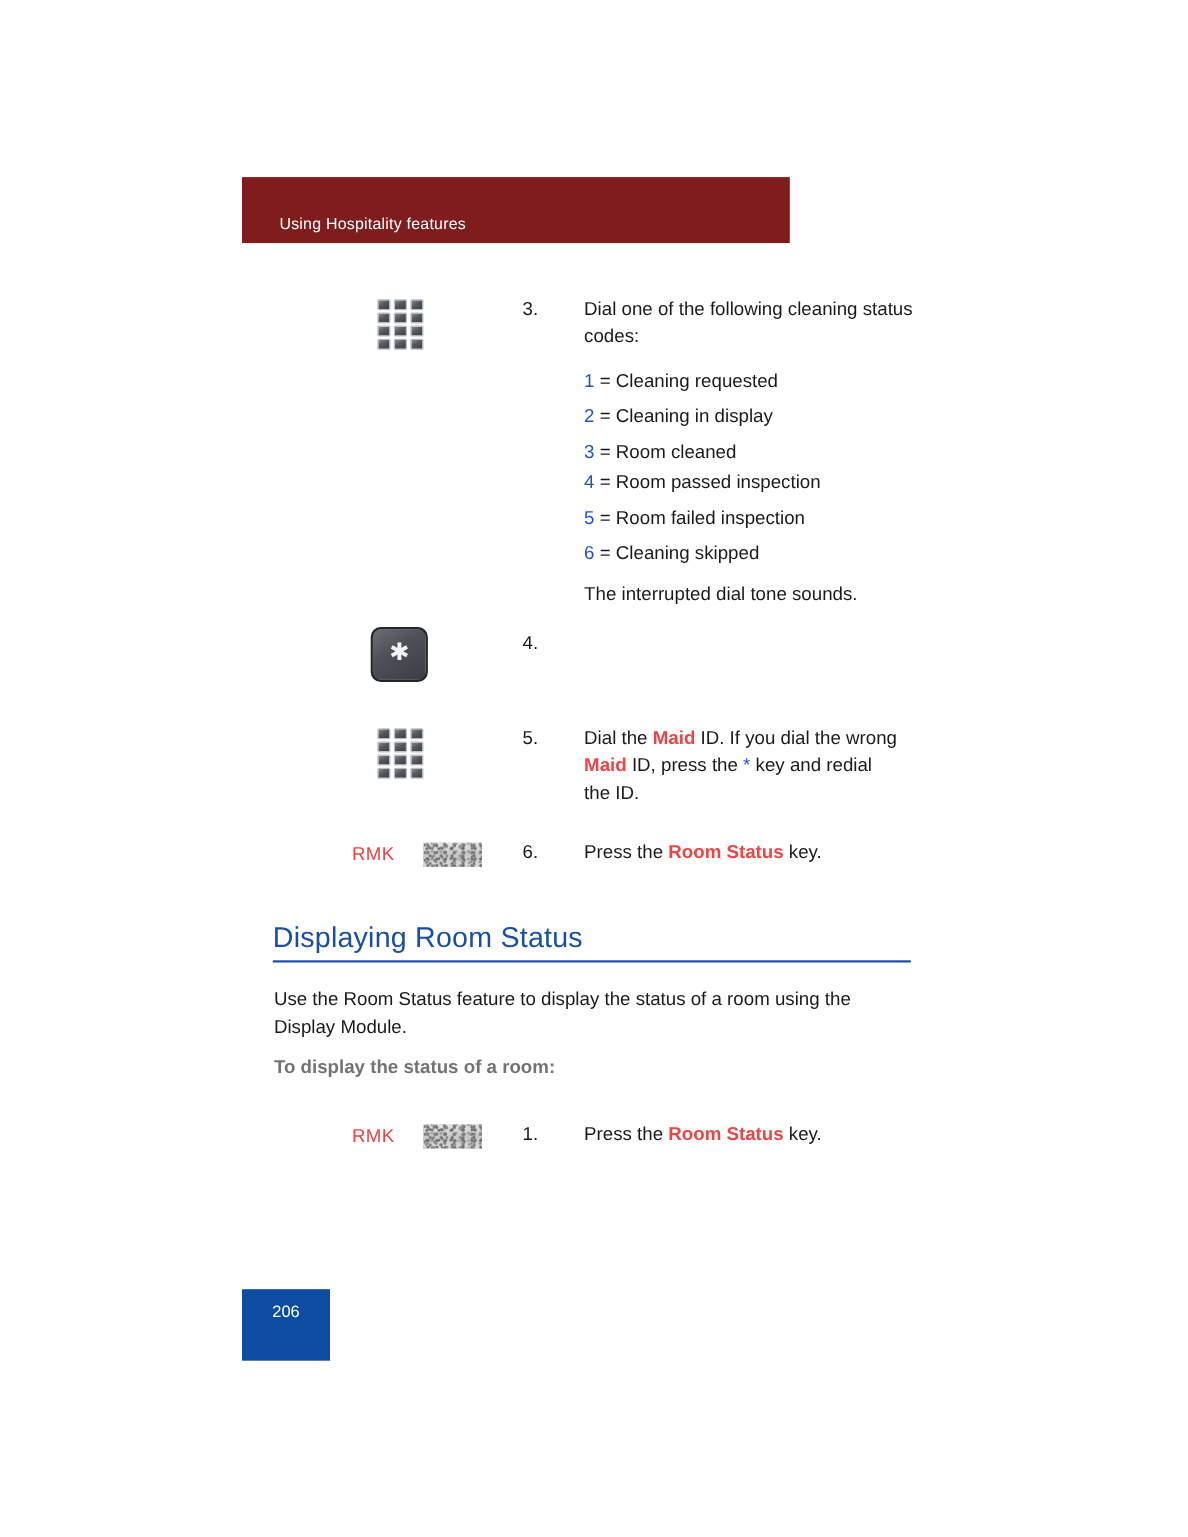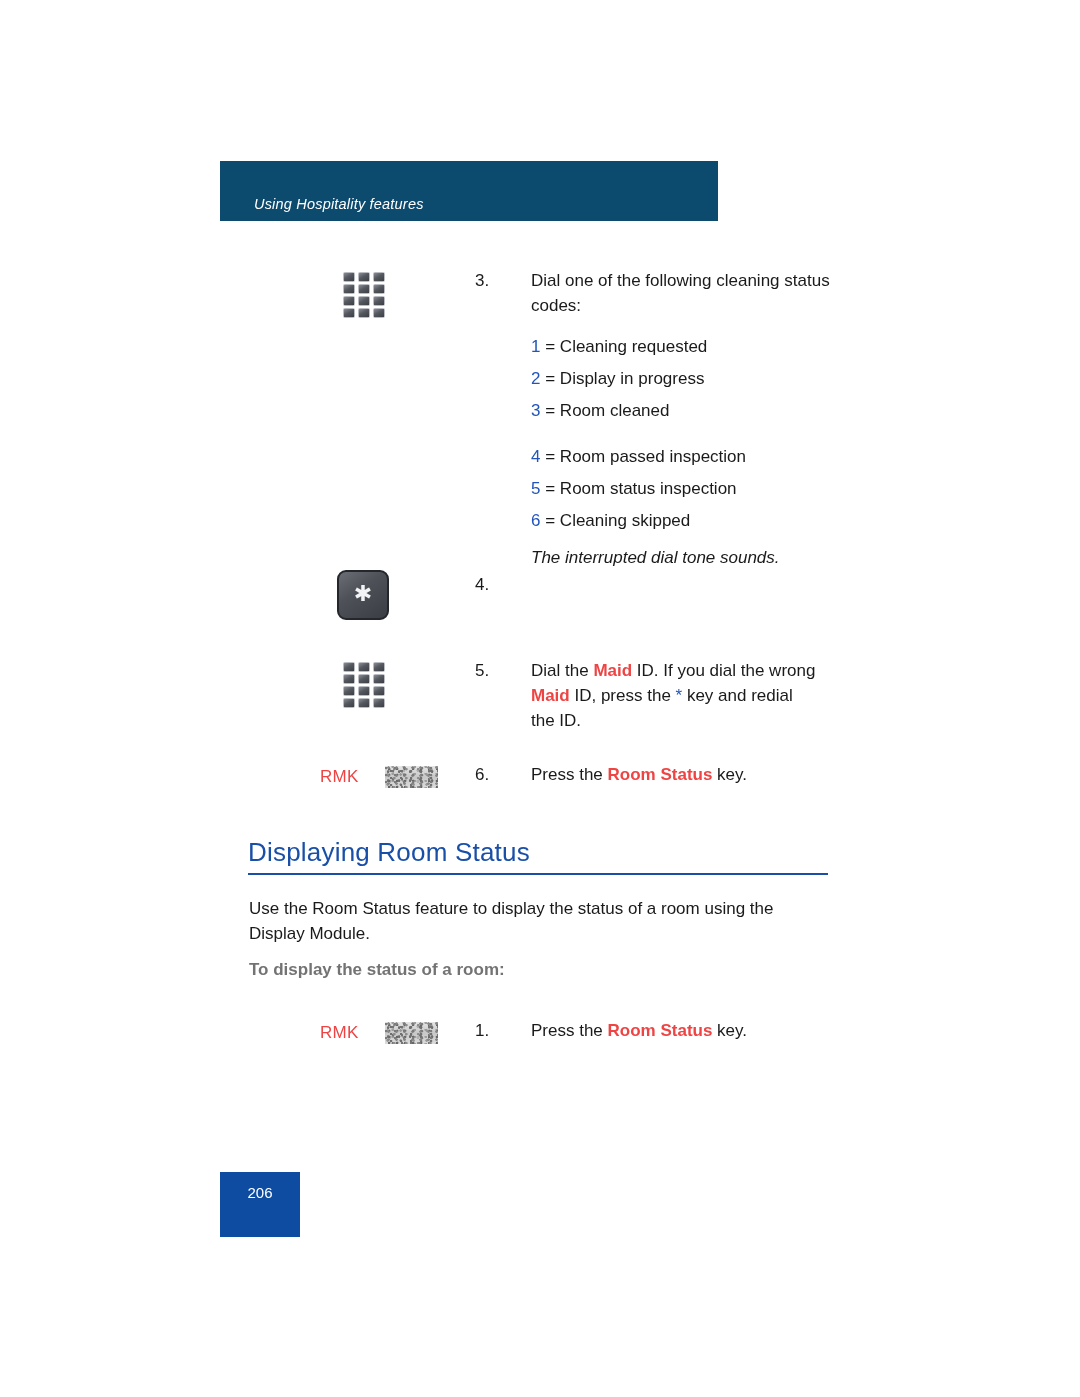--- a/index.html
+++ b/index.html
@@ -16,23 +16,22 @@
     overflow: hidden;
   }
 
   
   #header-banner {
     position: absolute;
     left: 220px;
     top: 161px;
     width: 498px;
     height: 60px;
-    background: #0c4a6e;
+    background: #7f1d1d;
     box-sizing: border-box;
-    font-style: italic;
   }
   #header-banner .banner-text {
     position: absolute;
     left: 34px;
     bottom: 9px;
     color: #ffffff;
     font-size: 14.5px;
     letter-spacing: 0.2px;
     white-space: nowrap;
   }
@@ -269,39 +268,39 @@
       <div class="step-num">3.</div>
       <div class="step-text">Dial one of the following cleaning status codes:</div>
 
       <div style="margin-left:56px;margin-top:16px;">
         <div class="code-line" style="margin-bottom:7px;">
           <span class="code-digit">1</span>
           <span>= Cleaning requested</span>
         </div>
         <div class="code-line" style="margin-bottom:7px;">
           <span class="code-digit">2</span>
-          <span>= Display in progress</span>
-        </div>
-        <div class="code-line" style="margin-bottom:21px;">
+          <span>= Cleaning in display</span>
+        </div>
+        <div class="code-line" style="margin-bottom:3px;">
           <span class="code-digit">3</span>
           <span>= Room cleaned</span>
         </div>
         <div class="code-line" style="margin-bottom:7px;">
           <span class="code-digit">4</span>
           <span>= Room passed inspection</span>
         </div>
         <div class="code-line" style="margin-bottom:7px;">
           <span class="code-digit">5</span>
-          <span>= Room status inspection</span>
+          <span>= Room failed inspection</span>
         </div>
         <div class="code-line" style="margin-bottom:7px;">
           <span class="code-digit">6</span>
           <span>= Cleaning skipped</span>
         </div>
-        <div class="code-line" style="margin-top:12px;font-style:italic;">The interrupted dial tone sounds.</div>
+        <div class="code-line" style="margin-top:12px;">The interrupted dial tone sounds.</div>
       </div>
     </div>
   </div>
 
   <div class="step-row" style="top:570px;left:0;width:1080px;height:60px;">
 
     <div class="step-icon-cell" style="top:0;">
       <span class="starkey-icon" style="margin-left:27px;">
         <span class="glyph">✱</span>
       </span>

